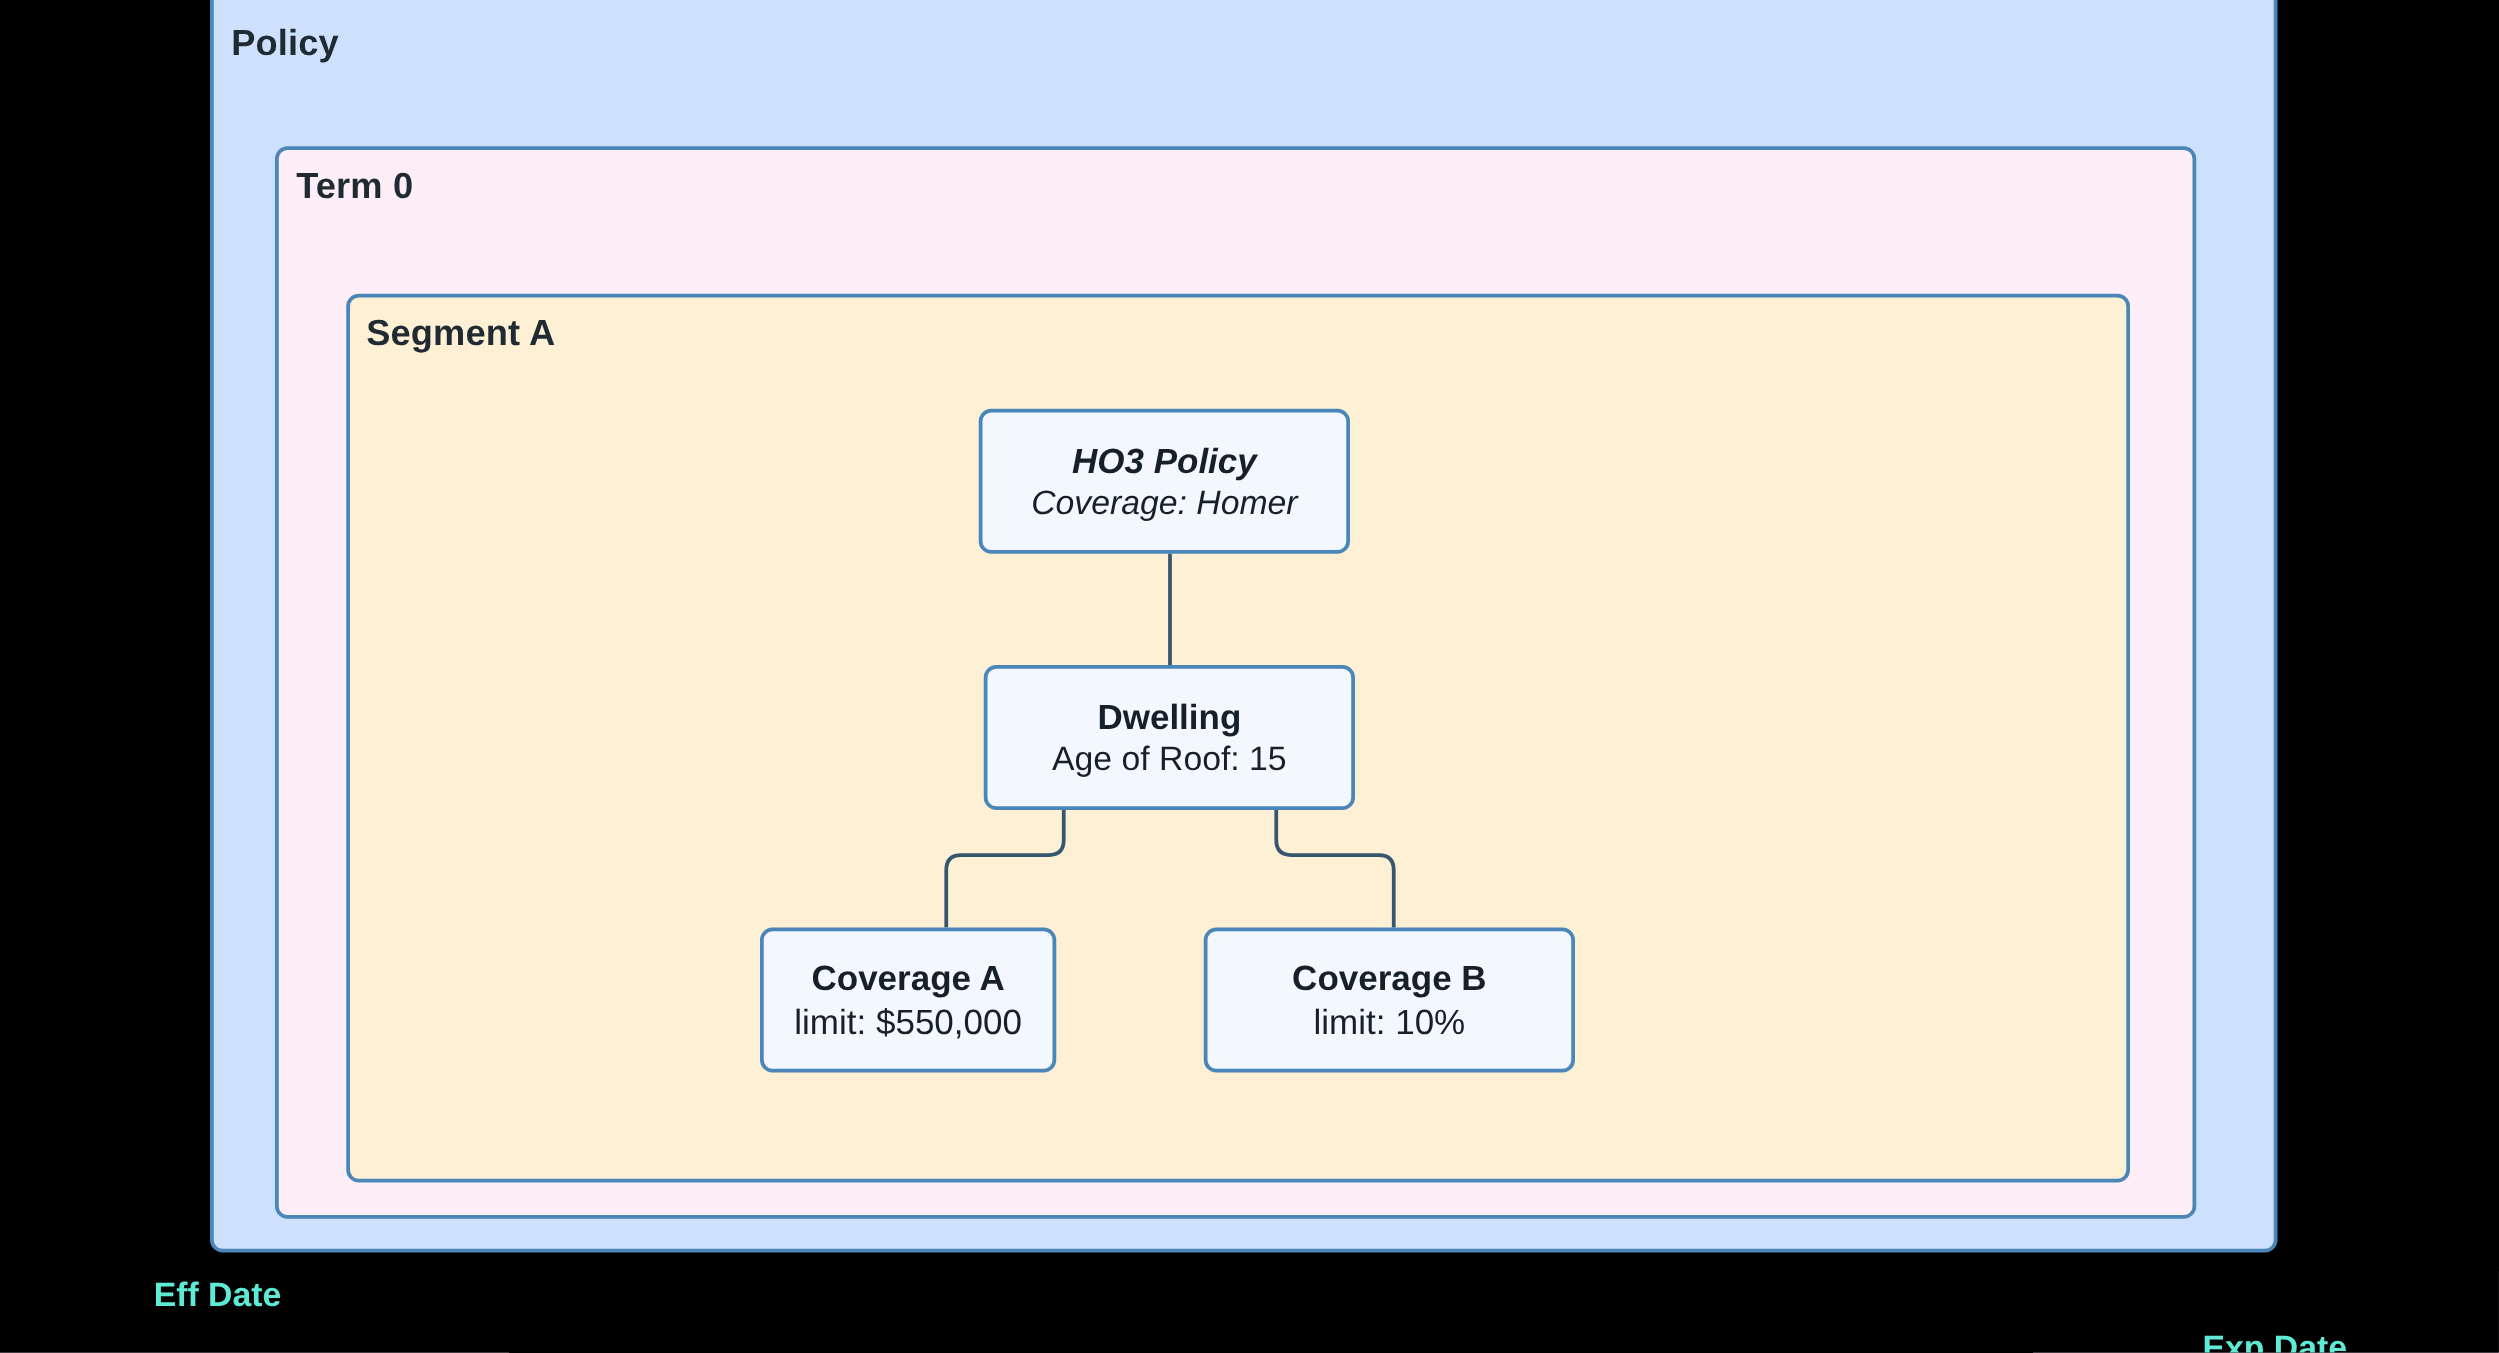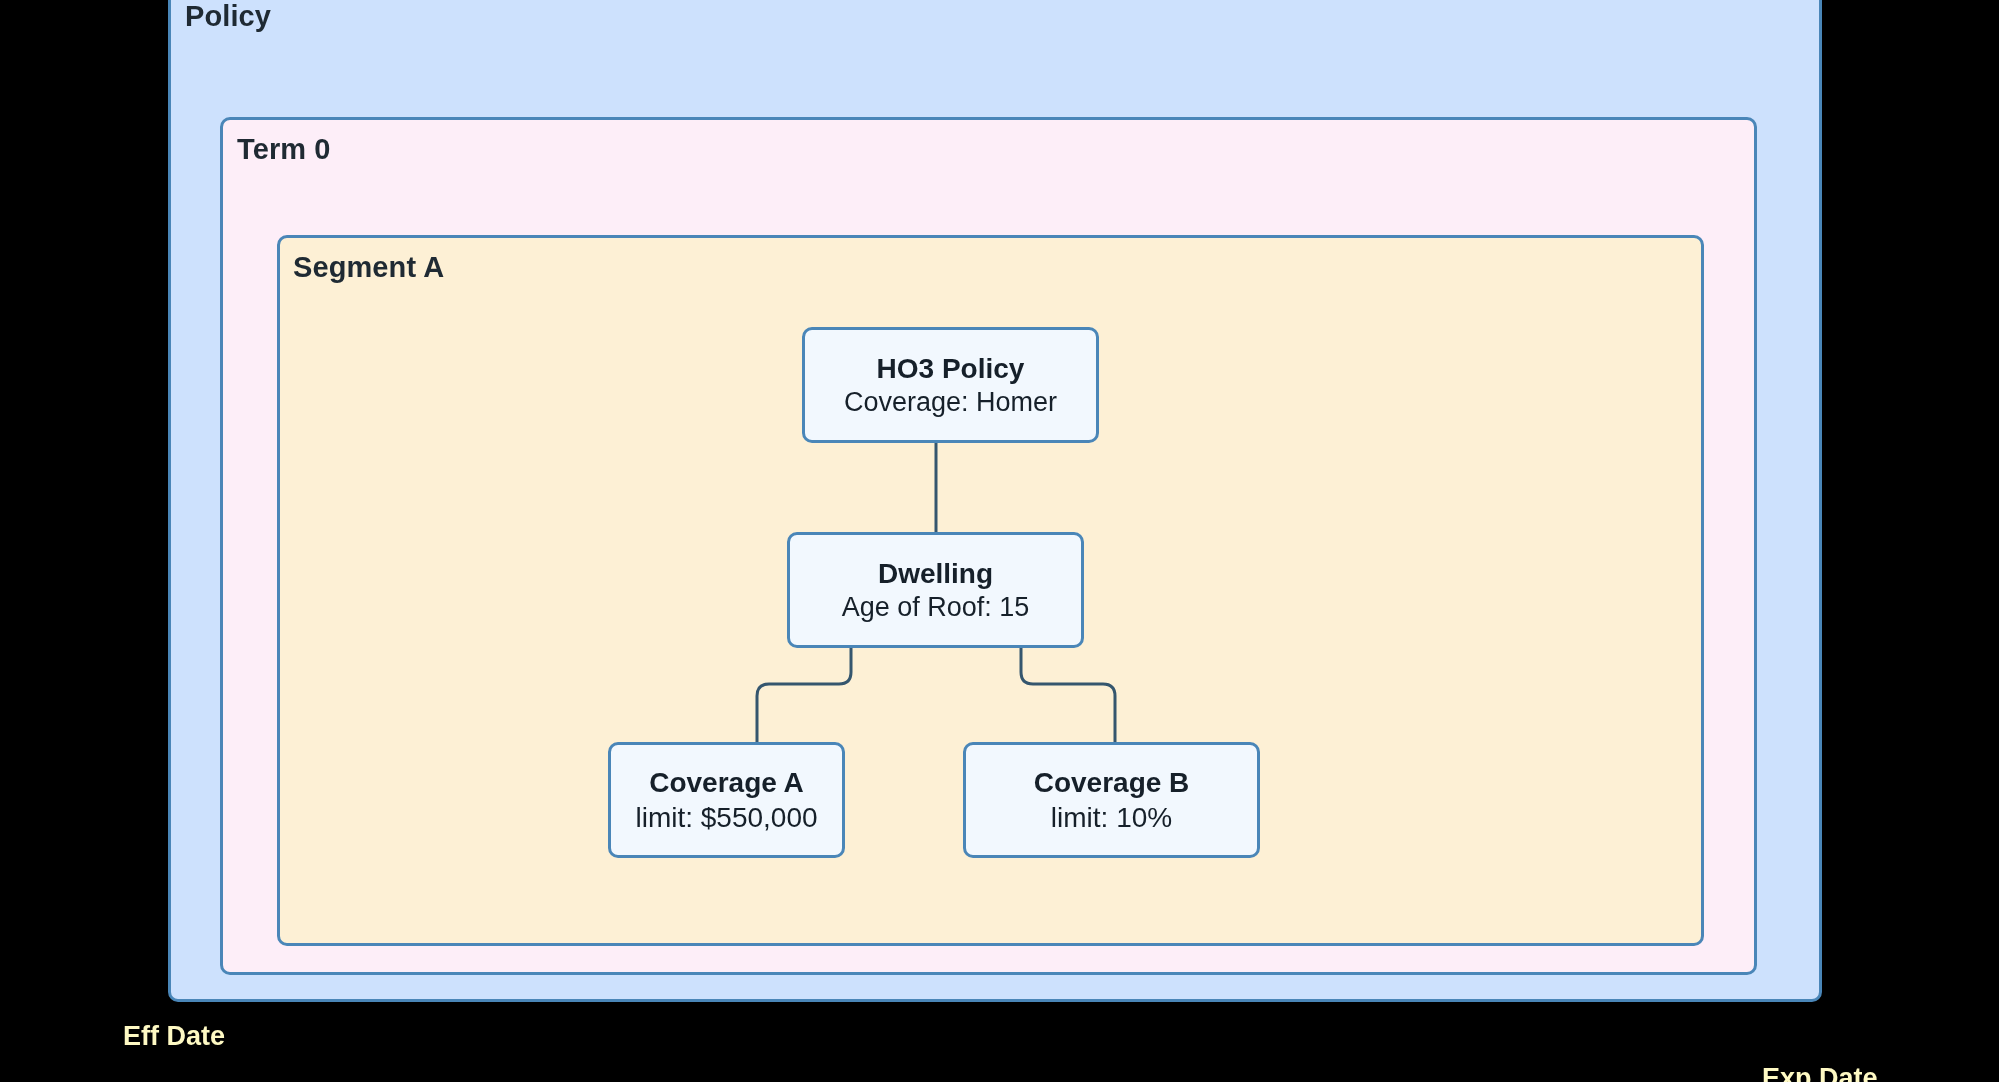--- a/index.html
+++ b/index.html
@@ -49,21 +49,21 @@
 
   .container-title {
     position: absolute;
     font-size: 29px;
     font-weight: bold;
     color: #1f2a33;
     letter-spacing: 0.1px;
     white-space: nowrap;
   }
 
-  #policy-title  { left: 185px; top: 0; }
+  #policy-title  { left: 185px; top: 19px; }
   #term-title    { left: 237px; top: 133px; }
   #segment-title { left: 293px; top: 251px; }
 
   
   #graph-layer {
     position: absolute;
     left: 0;
     top: 0;
     width: 1999px;
     height: 1082px;
@@ -94,31 +94,31 @@
     font-size: 27px;
     font-weight: normal;
     color: #16202a;
     white-space: nowrap;
     margin-top: 2px;
   }
   .node-sub.small {
     font-size: 28px;
   }
 
-  #node-ho3      { left: 802px;  top: 327px;  width: 297px; height: 116px; }
+  #node-ho3      { left: 783px;  top: 327px;  width: 297px; height: 116px; font-style: italic; }
   #node-dwelling { left: 787px;  top: 532px;  width: 297px; height: 116px; }
   #node-cova     { left: 608px;  top: 742px;  width: 237px; height: 116px; }
   #node-covb     { left: 963px;  top: 742px;  width: 297px; height: 116px; }
 
   
   .date-label {
     position: absolute;
     font-size: 27px;
     font-weight: bold;
-    color: #fef9c3;
+    color: #5eead4;
     white-space: nowrap;
   }
   #eff-date { left: 123px; top: 1021px; }
   #exp-date { left: 1762px; top: 1063px; }
 </style>
 </head>
 <body>
 
 <div class="container-box" id="policy-container"></div>
 <div class="container-title" id="policy-title">Policy</div>

